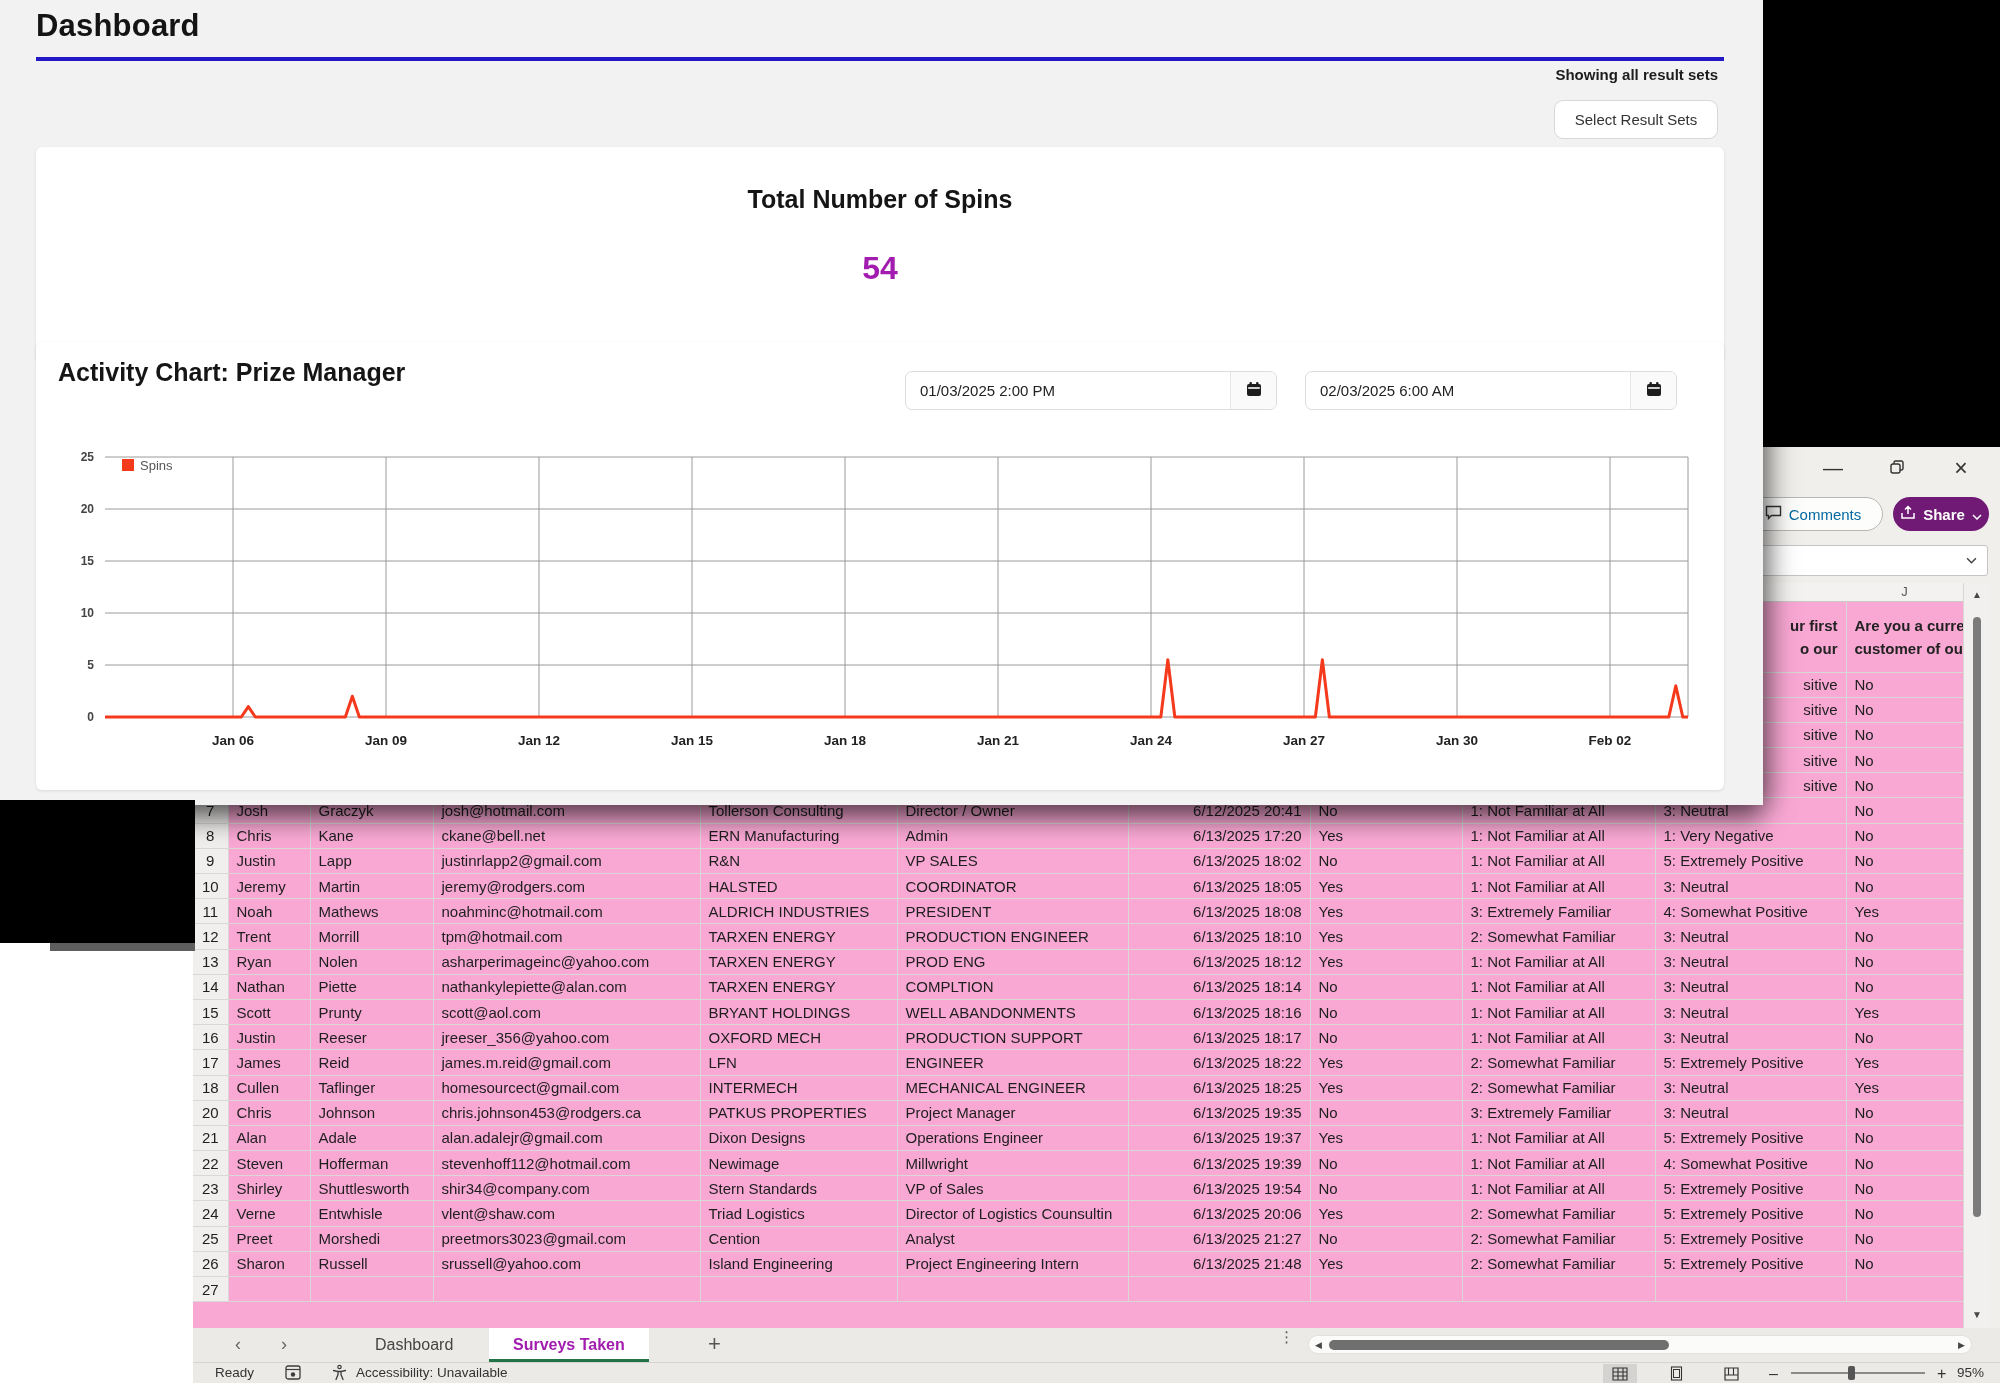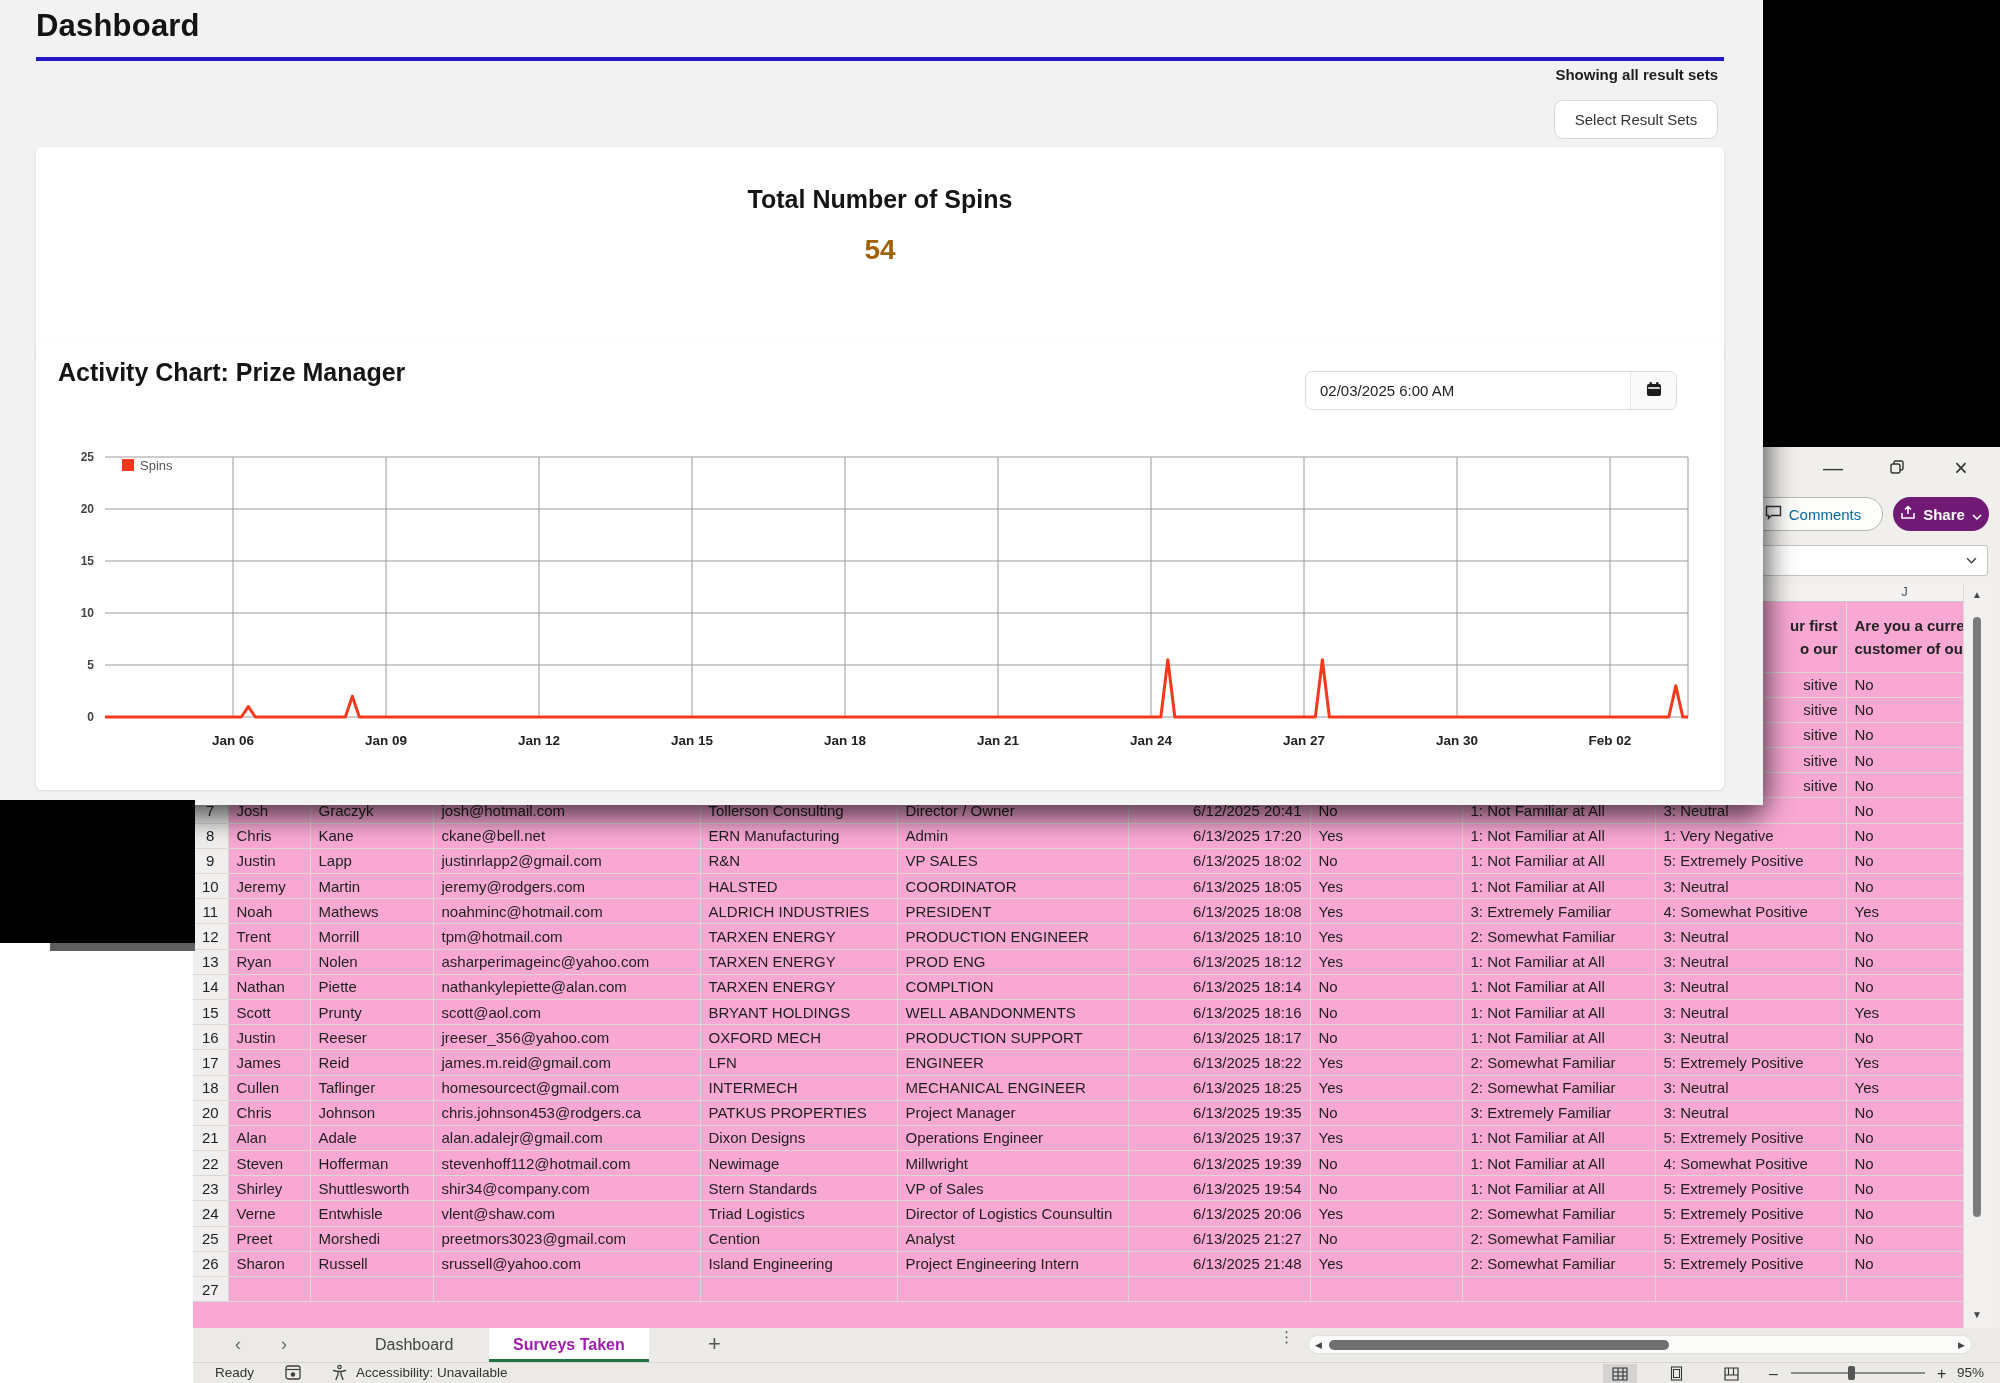--- a/index.html
+++ b/index.html
@@ -58,21 +58,21 @@
   .dash h1 { position:absolute; left:36px; top:8px; font-size:31px; color:#141414; letter-spacing:0.2px; }
   .dash-rule { position:absolute; left:36px; top:57px; width:1688px; height:4px; }
   .showing { position:absolute; right:45px; top:66px; font-size:15px; font-weight:bold; color:#1c1c1c; }
   .select-btn { position:absolute; right:45px; top:100px; width:164px; height:39px; background:#fff;
                 border:1px solid #d8d8d8; border-radius:9px; font-size:15px; color:#333; cursor:pointer;
                 font-family:"Liberation Sans",sans-serif; }
   .card { position:absolute; left:36px; width:1688px; background:#fff; border-radius:6px;
           box-shadow:0 1px 3px rgba(0,0,0,0.10); }
   .card1 { top:147px; height:216px; text-align:center; }
   .card1 .t { margin-top:38px; font-size:25px; font-weight:bold; color:#151515; }
-  .card1 .v { margin-top:20px; font-size:28px; font-weight:bold; color:#a16207; }
+  .card1 .v { margin-top:36px; font-size:32px; font-weight:bold; color:#a21caf; }
   .card2 { top:342px; height:448px; }
   .card2 .t { position:absolute; left:22px; top:16px; font-size:25px; font-weight:bold; color:#151515; }
   .dateinput { position:absolute; top:29px; width:372px; height:39px; background:#fff; border:1px solid #dcdcdc;
                border-radius:7px; display:flex; align-items:center; cursor:text; }
   .dateinput .val { flex:1; padding-left:14px; font-size:15px; color:#222; }
   .calbtn { width:46px; height:100%; border-left:1px solid #e6e6e6; background:#fafafa; display:flex;
             align-items:center; justify-content:center; border-radius:0 7px 7px 0; cursor:pointer; }
   .chart-wrap { position:absolute; left:24px; top:103px; }
   .ytick { font:bold 12px "Liberation Sans",sans-serif; fill:#444; }
   .xtick { font:bold 13.5px "Liberation Sans",sans-serif; fill:#222; }
@@ -566,20 +566,33 @@
   <button class="select-btn">Select Result Sets</button>
 
   <div class="card card1">
     <div class="t">Total Number of Spins</div>
     <div class="v">54</div>
   </div>
 
   <div class="card card2">
     <div class="t">Activity Chart: Prize Manager</div>
 
+    <div class="dateinput" style="left:869px;">
+      <span class="val">01/03/2025 2:00 PM</span>
+      <span class="calbtn">
+        <span>
+          <svg width="16" height="16" viewBox="0 0 16 16">
+              <rect x="1" y="3" width="14" height="12" rx="2" fill="#1d1d1d"></rect>
+              <rect x="3.5" y="1" width="2.4" height="4" rx="1" fill="#1d1d1d"></rect>
+              <rect x="10.1" y="1" width="2.4" height="4" rx="1" fill="#1d1d1d"></rect>
+              <rect x="2.2" y="6.2" width="11.6" height="1.6" fill="#fff"></rect>
+            </svg>
+        </span>
+      </span>
+    </div>
     <div class="dateinput" style="left:1269px;">
       <span class="val">02/03/2025 6:00 AM</span>
       <span class="calbtn">
         <span>
           <svg width="16" height="16" viewBox="0 0 16 16">
               <rect x="1" y="3" width="14" height="12" rx="2" fill="#1d1d1d"></rect>
               <rect x="3.5" y="1" width="2.4" height="4" rx="1" fill="#1d1d1d"></rect>
               <rect x="10.1" y="1" width="2.4" height="4" rx="1" fill="#1d1d1d"></rect>
               <rect x="2.2" y="6.2" width="11.6" height="1.6" fill="#fff"></rect>
             </svg>

